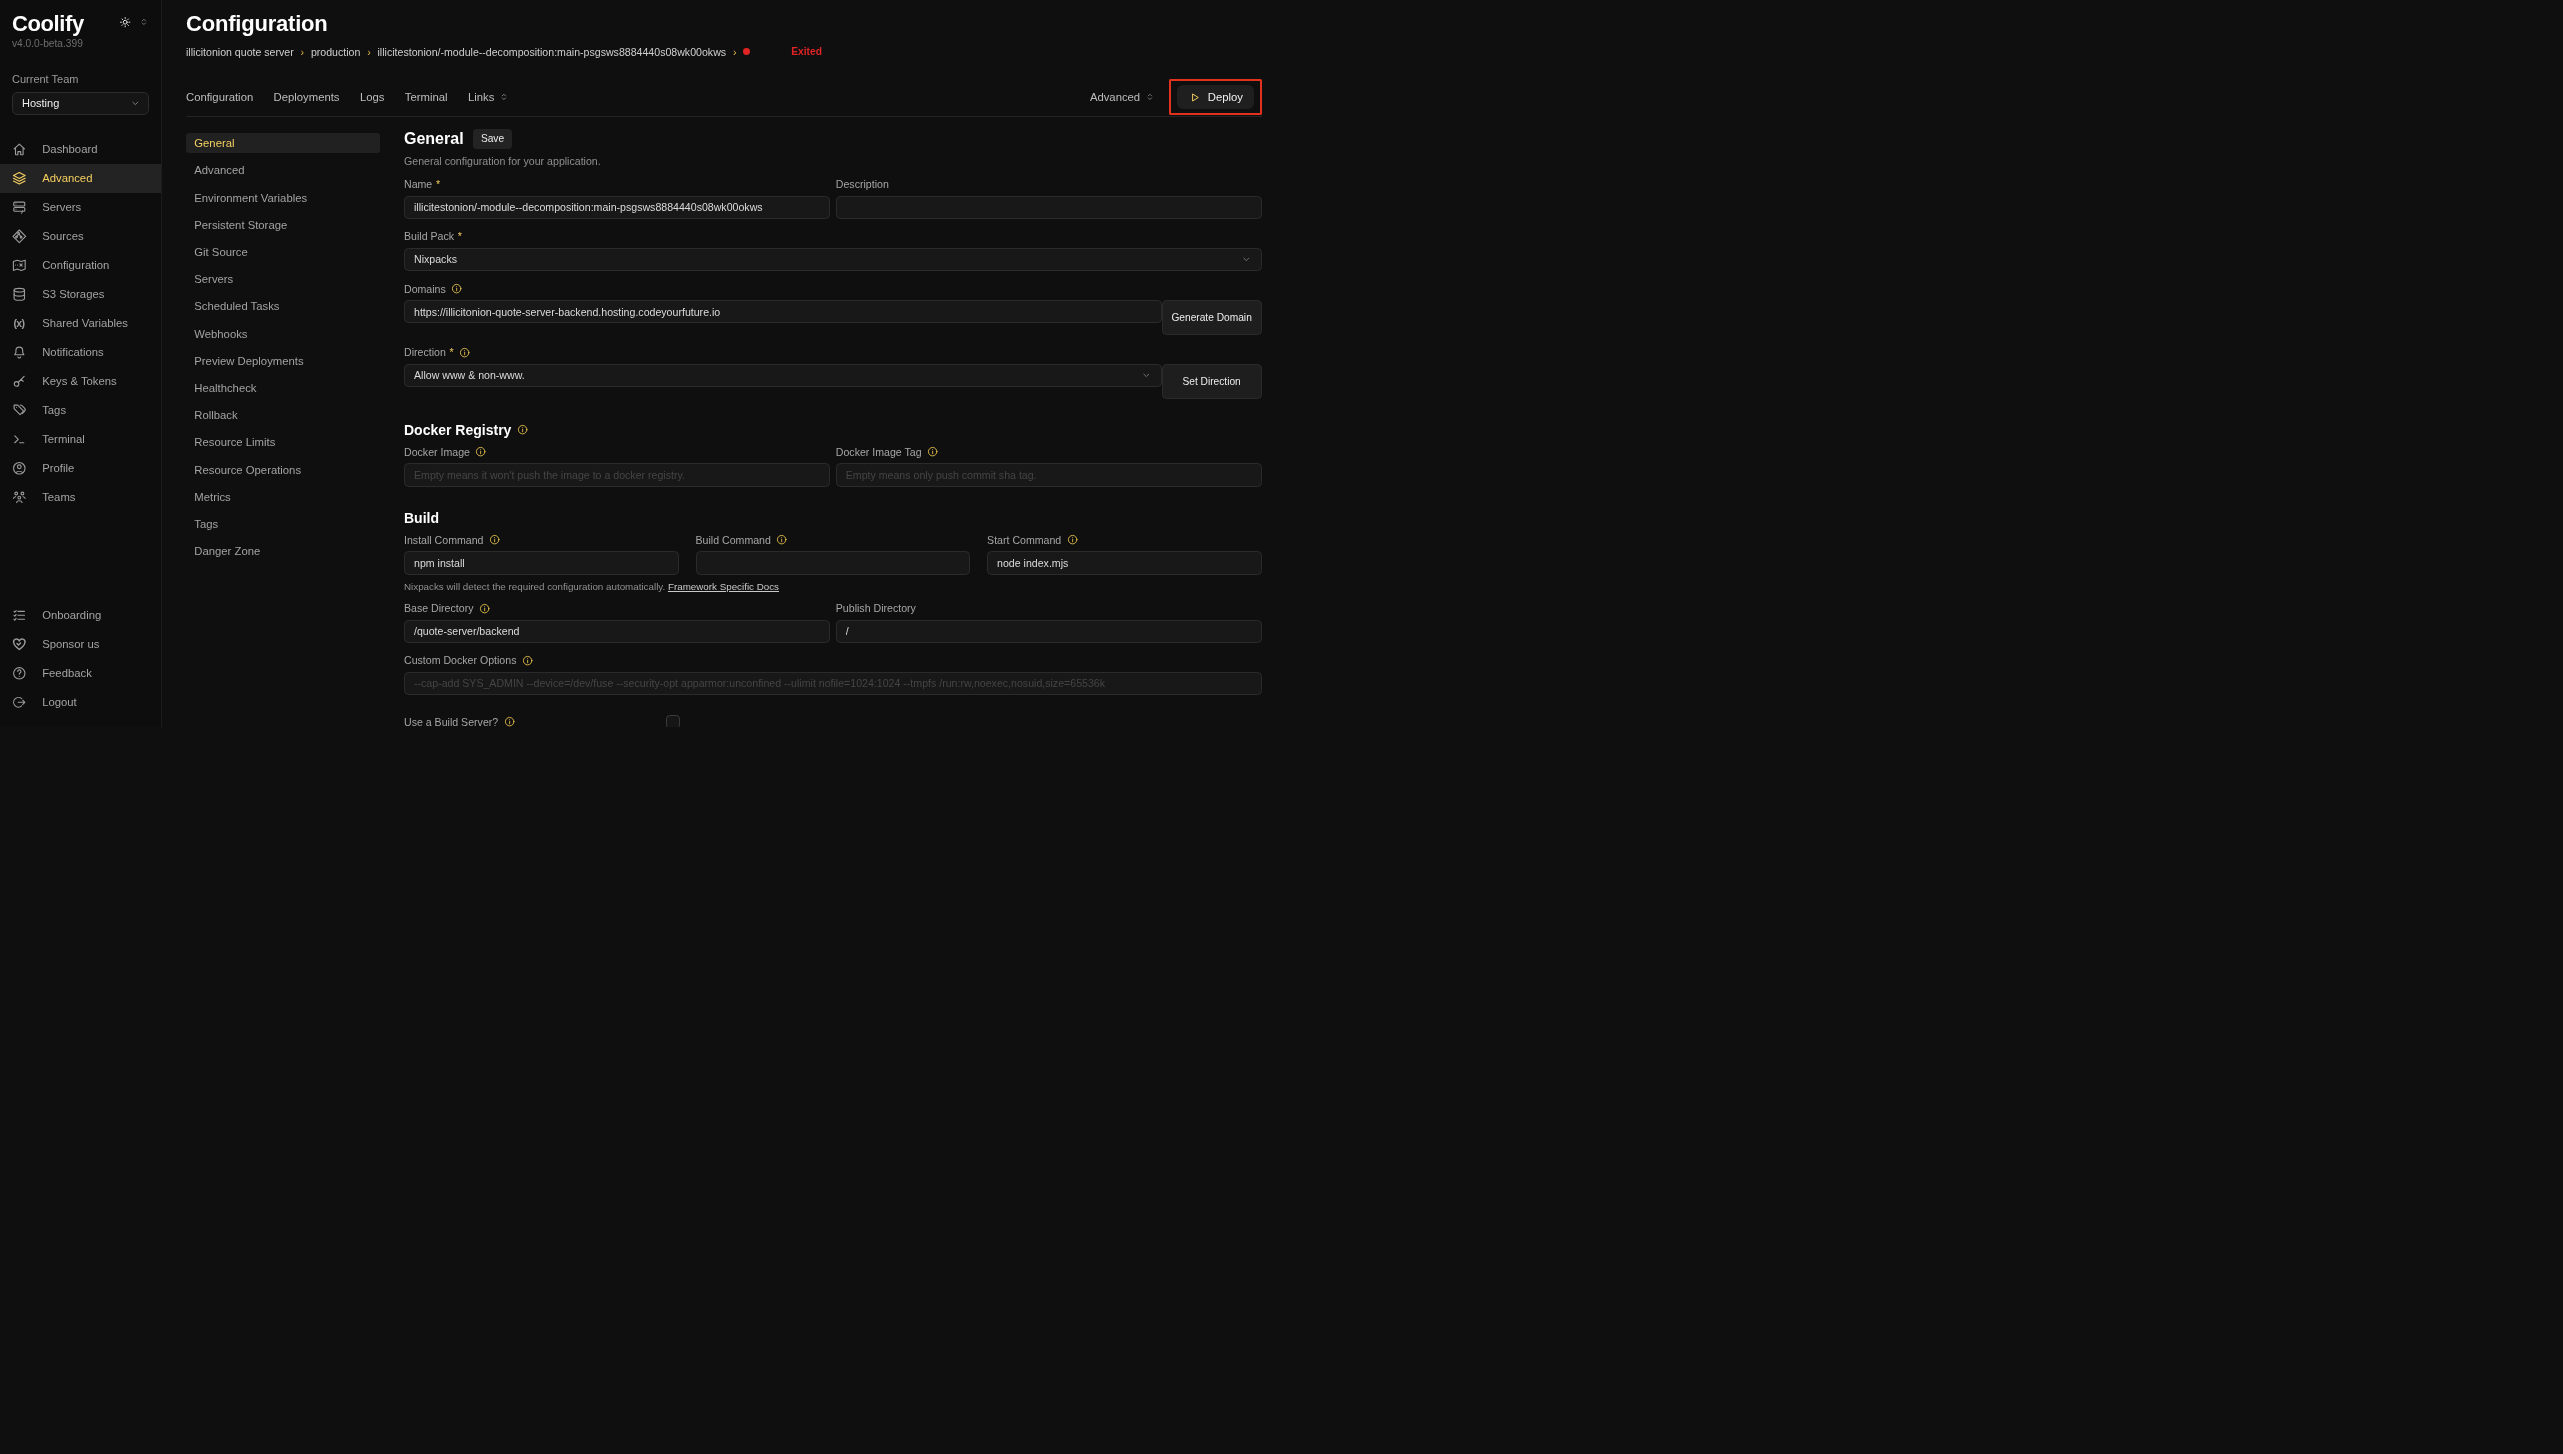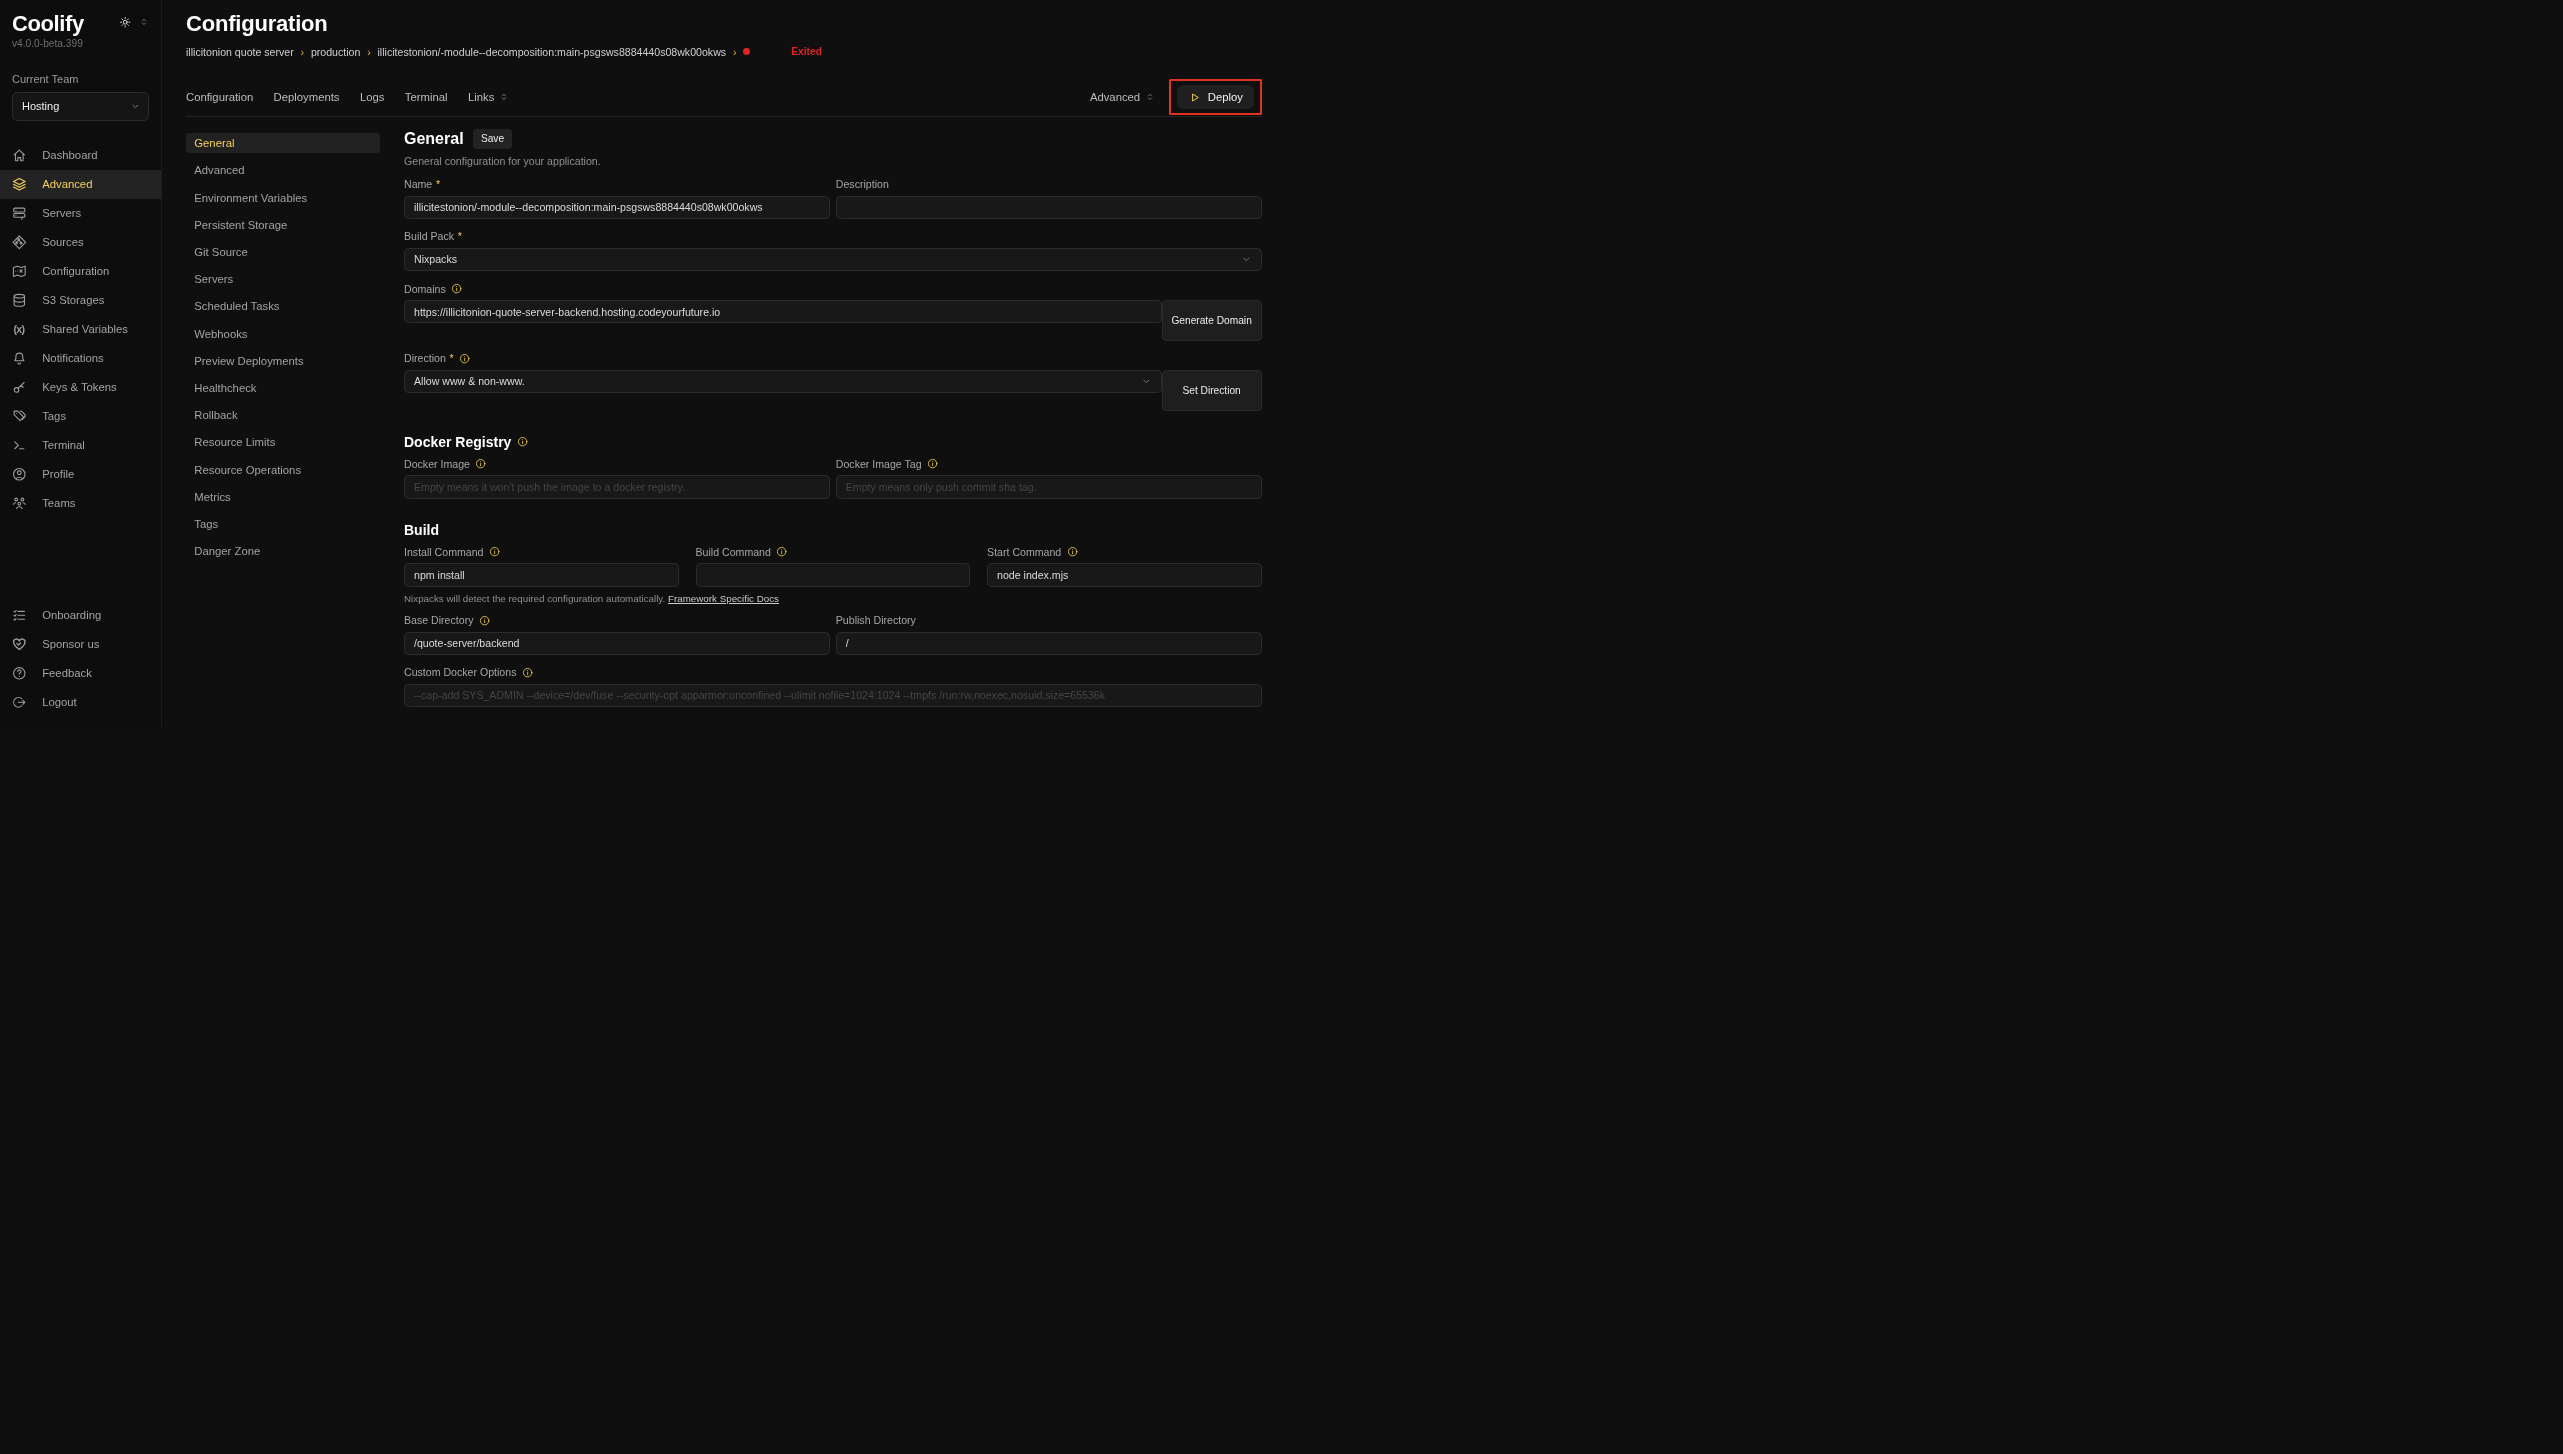--- a/index.html
+++ b/index.html
@@ -21,21 +21,21 @@
   
   .sidebar { width: 162px; flex: none; background: #0d0d0d; border-right: 0.8px solid #1d1d1d;
              display: flex; flex-direction: column; padding: 10.6px 0 10.6px; }
   .logo-row { display: flex; align-items: flex-start; padding: 0 12px; gap: 24px; }
   .logo { font-size: 22px; font-weight: bold; letter-spacing: -0.4px; }
   .logo-icons { margin-left: auto; display: flex; align-items: center; gap: 6.8px; margin-top: 4.5px; }
   .sun { color: #eaeaea; }
   .updown { color: #8b8b8b; }
   .version { padding: 1.5px 12px 0; color: #6e6e6e; font-size: 10.2px; }
   .team-label { padding: 0 12px; margin-top: 24px; color: #9a9a9a; font-size: 11px; }
-  .team-select { margin: 6.8px 12px 0; height: 29px; border: 0.8px solid #2c2c2c; background: #151515;
+  .team-select { margin: 6.8px 12px 0; height: 23px; border: 0.8px solid #2c2c2c; background: #151515;
                  border-radius: 5.3px; display: flex; align-items: center; padding: 0 7.6px 0 9px;
                  font-size: 11px; color: #ededed; cursor: pointer; }
   .team-select .chev { margin-left: auto; color: #8b8b8b; }
   .nav { margin-top: 19.7px; }
   .nav-item { height: 29px; display: flex; align-items: center; gap: 15px; padding: 0 12px 0 10.6px;
               color: #a3a3a3; font-size: 11.3px; cursor: pointer; }
   .nav-item .icn { color: #9c9c9c; }
   .nav-item.active { background: #232323; color: #f5d060; }
   .nav-item.active .icn { color: #f5d060; }
   .icn-txt { width: 16.6px; text-align: center; font-size: 10.6px; font-weight: bold; color: #9c9c9c;
@@ -87,21 +87,21 @@
          font-size: 10.6px; color: #a6a6a6; }
   .req { color: #f5d060; margin-left: 3.8px; }
   input.inp, .fake-select { width: 100%; height: 23.4px; background: #181818; border: 0.8px solid #2b2b2b;
          border-radius: 4.5px; color: #dcdcdc; font-size: 10.6px; padding: 0 9px;
          font-family: inherit; outline: none; }
   input.inp::placeholder { color: #454545; }
   .fake-select { display: flex; align-items: center; cursor: pointer; }
   .fake-select .chev { margin-left: auto; color: #7d7d7d; }
   .inline-row { display: flex; gap: 0; }
   .inline-row .grow { flex: 1; min-width: 0; }
-  .side-btn { width: 100px; flex: none; height: 41px; background: #1e1e1e; border: 0.8px solid #2b2b2b;
+  .side-btn { width: 100px; flex: none; height: 35px; background: #1e1e1e; border: 0.8px solid #2b2b2b;
               border-radius: 4.5px; color: #ececec; font-size: 10.2px; font-family: inherit; cursor: pointer; }
   .sec-head { display: flex; align-items: center; margin-top: 23px; }
   .sec-h2 { font-size: 14px; font-weight: bold; }
   .note { margin-top: 6.8px; font-size: 9.8px; color: #909090; }
   .note a { color: #c9c9c9; text-decoration: underline; cursor: pointer; }
   .checkbox-row { display: flex; align-items: center; margin-top: 19.7px; }
   .checkbox { width: 14.4px; height: 14.4px; border: 1.1px solid #3a3a3a; border-radius: 3.8px;
               background: #161616; margin-left: 151px; cursor: pointer; }
 </style>
 </head>

